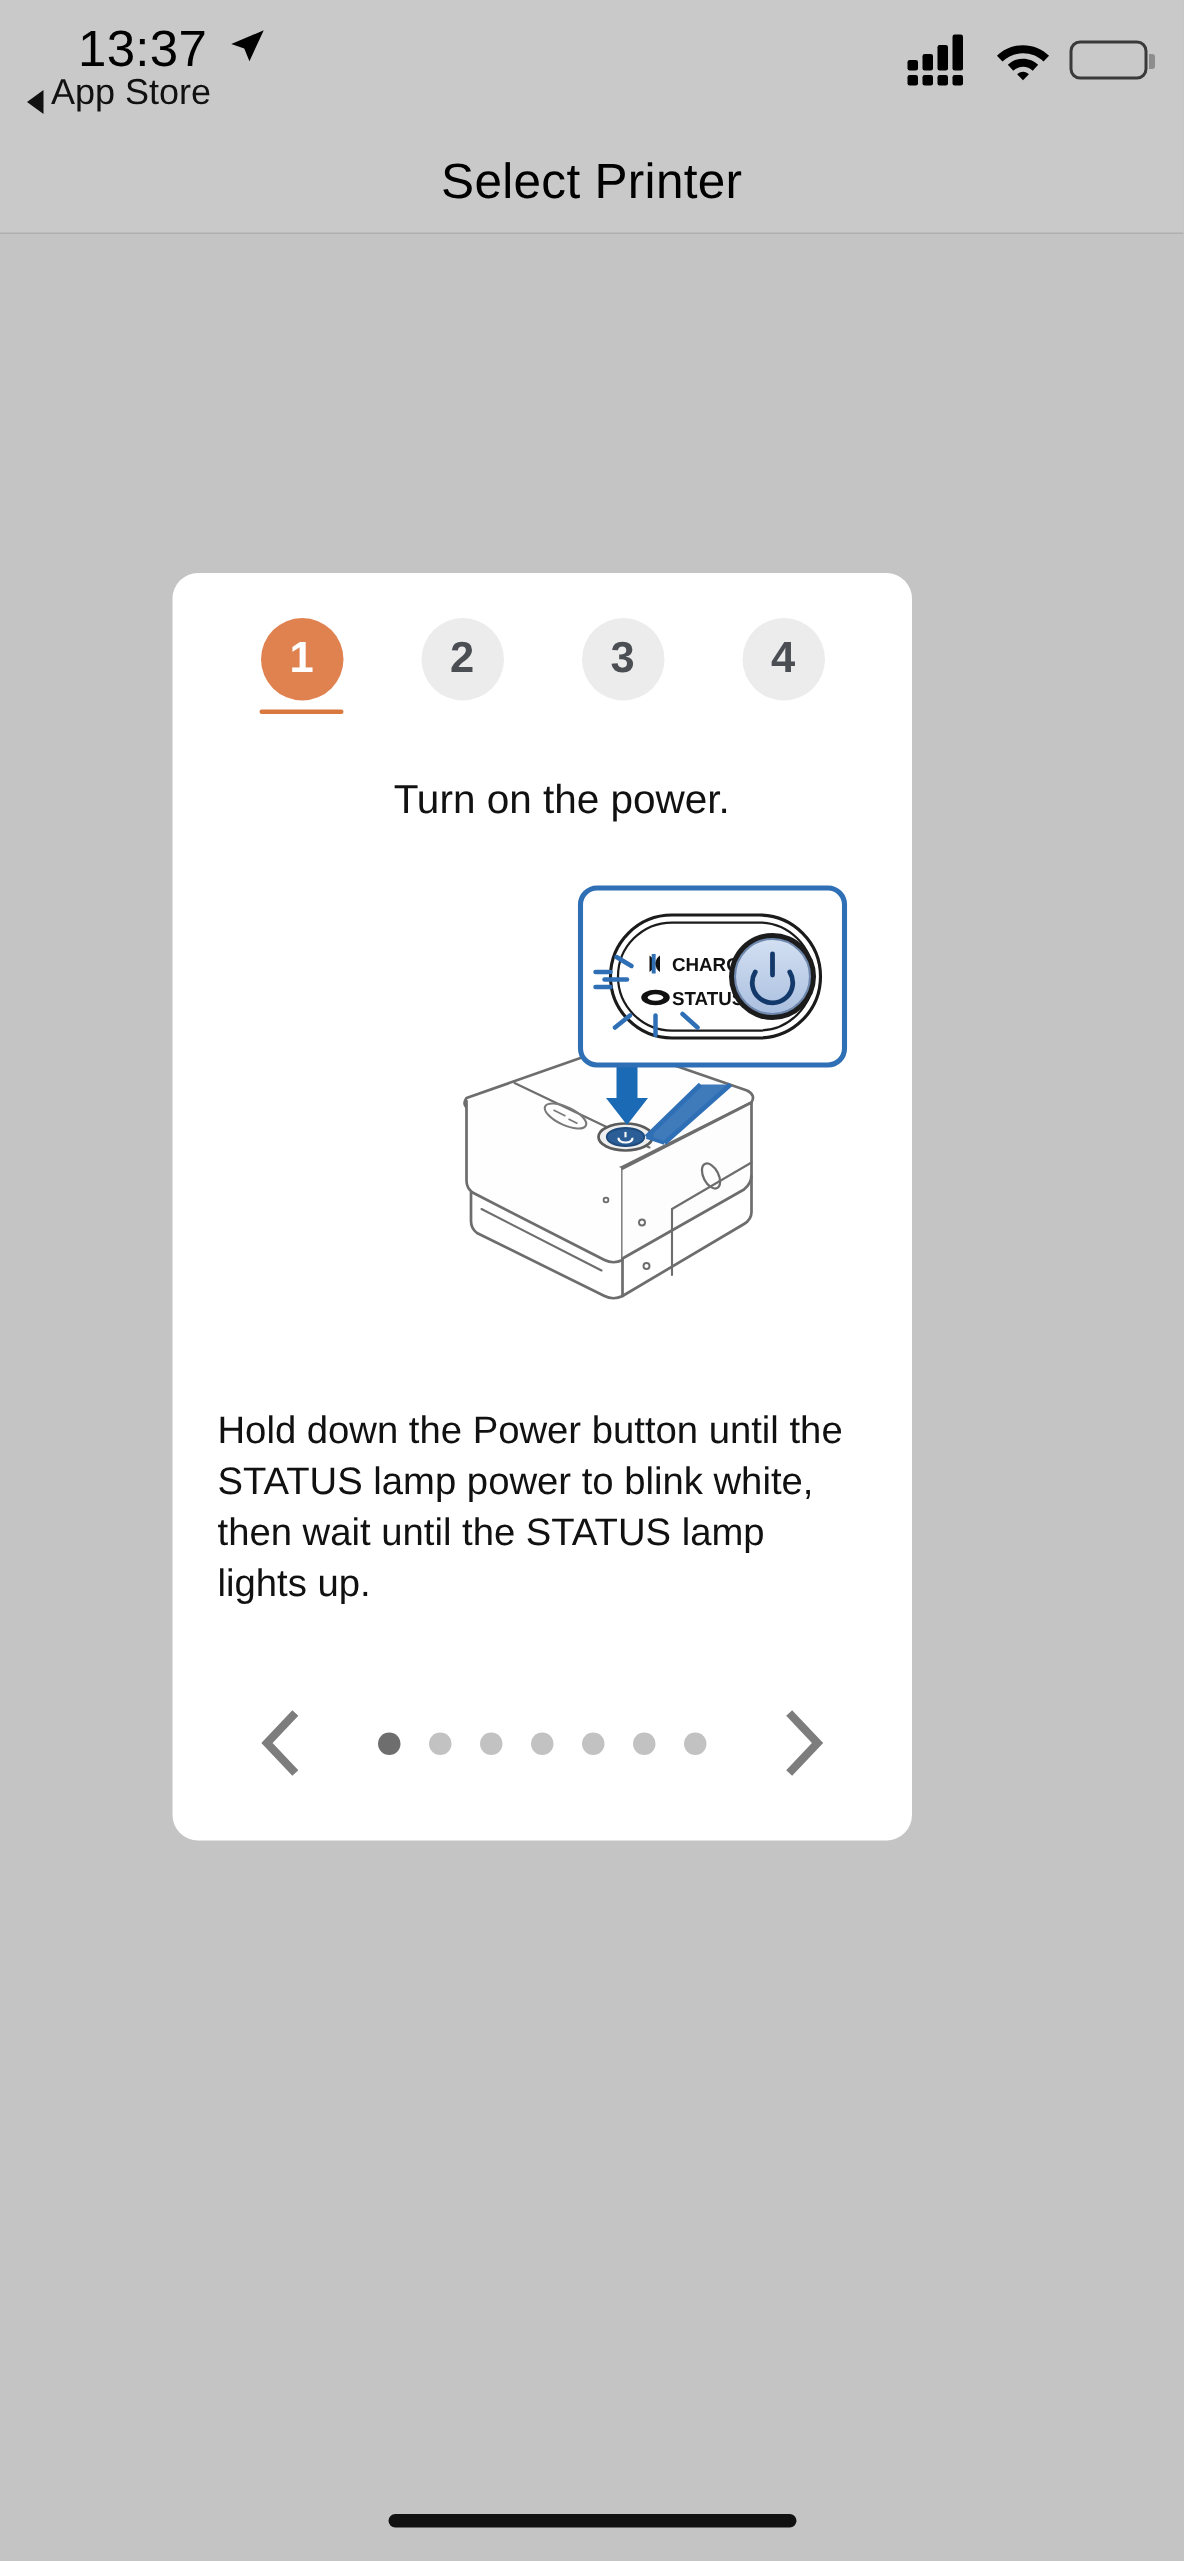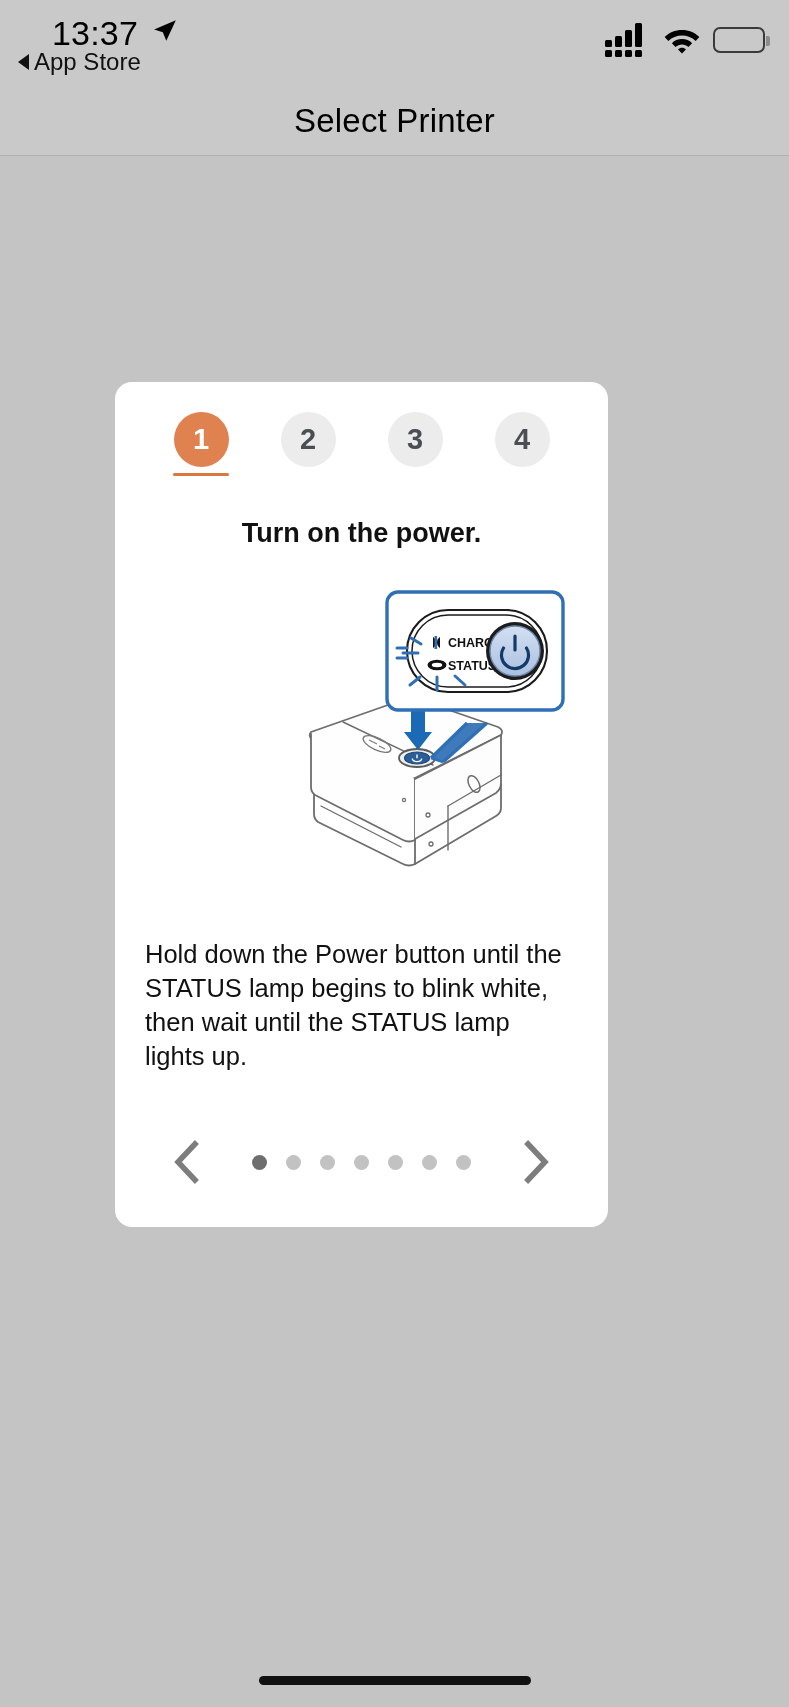--- a/index.html
+++ b/index.html
@@ -44,21 +44,21 @@
     height: 26px;
   }
 
   .back-to-app {
     position: absolute;
     left: 18px;
     top: 48px;
     font-size: 24px;
     color: #111;
     display: flex;
-    align-items: center;
+    align-items: flex-end;
     gap: 5px;
     font-weight: 400;
   }
   .back-triangle-icon {
     width: 0; height: 0;
     border-top: 8px solid transparent;
     border-bottom: 8px solid transparent;
     border-right: 11px solid #111;
   }
 
@@ -193,22 +193,23 @@
   }
   .step.active .step-underline { background: #d9793f; }
 
   
   .card-heading {
     position: absolute;
     top: 136px;
     width: 100%;
     text-align: center;
     font-size: 27px;
-    font-weight: 700;
+    font-weight: 400;
     color: #111;
+    margin-left: 13px;
   }
 
   
   .illustration {
     position: absolute;
     top: 200px;
     left: 0;
     width: 493px;
     height: 330px;
   }
@@ -430,21 +431,21 @@
         <circle cx="400" cy="69" r="29" fill="#1c1c1c"></circle>
         <circle cx="400" cy="69" r="25" fill="url(#btnGrad)" stroke="#6f88ad" stroke-width="1.4"></circle>
         <g stroke="#13396b" stroke-width="3.2" fill="none" stroke-linecap="round">
           <path d="M388.5 66 a13.5 13.5 0 1 0 23 0"></path>
           <path d="M400 54 L400 68"></path>
         </g>
       </g>
     </g>
   </svg>
 
-  <div class="card-body">Hold down the Power button until the STATUS lamp begins to blink white, then wait until the STATUS lamp lights up.</div>
+  <div class="card-body">Hold down the Power button until the STATUS lamp power to blink white, then wait until the STATUS lamp lights up.</div>
 
   <div class="card-footer">
     <div class="chev-btn">
       <svg width="34" height="48" viewBox="0 0 34 48">
         <path d="M26 6 L9 24 L26 42" fill="none" stroke="#7d7d7d" stroke-width="5.5" stroke-linecap="square" stroke-linejoin="miter"></path>
       </svg>
     </div>
 
     <div class="dots">
       <span class="dot active"></span>

